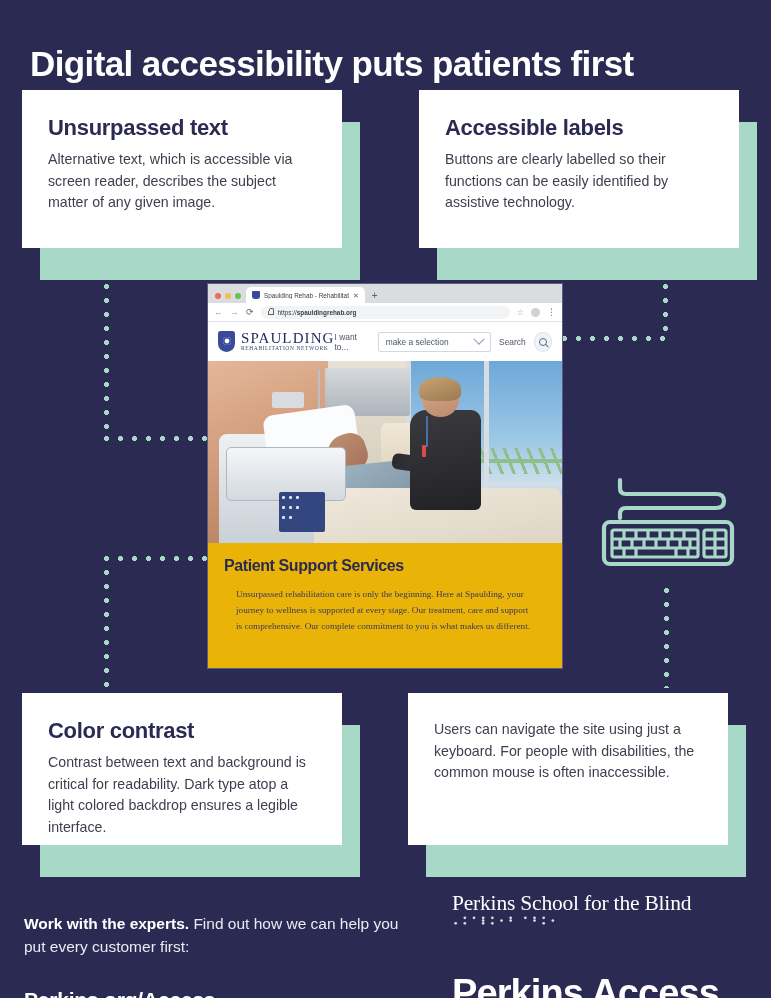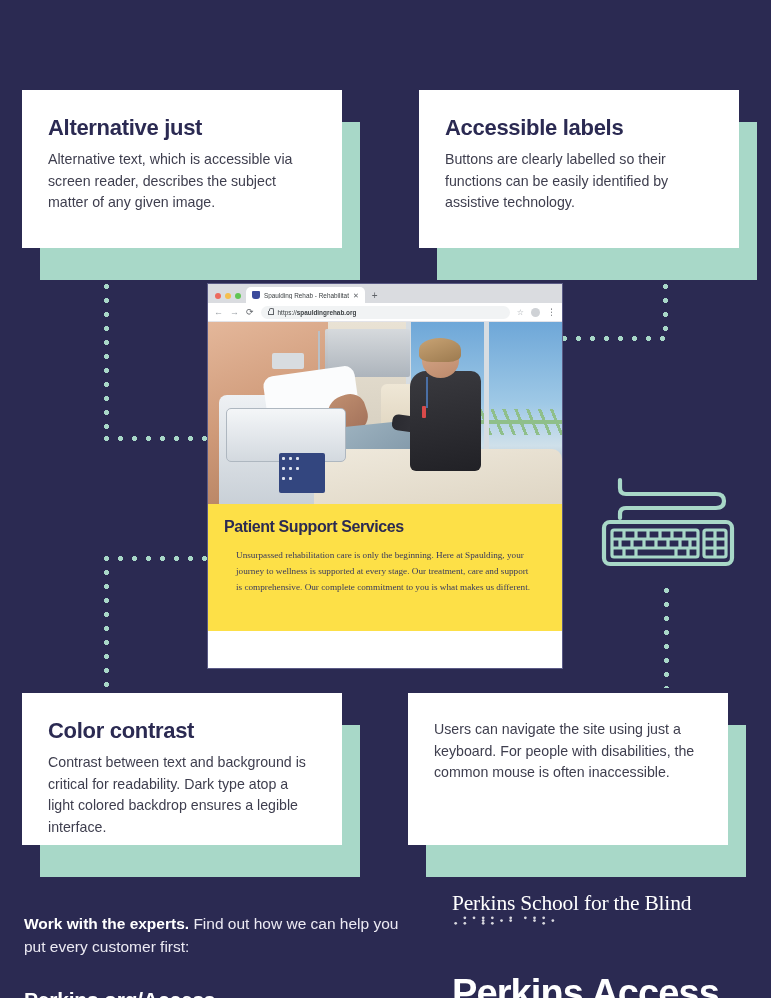--- a/index.html
+++ b/index.html
@@ -392,21 +392,21 @@
     position: absolute; left: 60.5%; top: 46%; width: 4px; height: 12px;
     background: #d94a4a; border-radius: 1px;
   }
   .lanyard {
     position: absolute; left: 61.5%; top: 30%; width: 2px; height: 17%;
     background: #4a6fa5;
   }
 
   
   .panel {
-    background: #fde047;
+    background: #eab308;
     padding: 14px 16px 16px 16px;
     box-sizing: border-box;
     height: 127px;
   }
   .panel-title {
     color: #2b2a52;
     font-size: 16px;
     font-weight: bold;
     letter-spacing: -0.4px;
     margin: 0 0 8px 0;
@@ -465,36 +465,37 @@
     line-height: 1.05;
     white-space: nowrap;
     margin-top: 41px;
   }
 </style>
 </head>
 <body>
 
 <div id="poster">
 
+  <h1 class="headline">Digital accessibility puts patients first</h1>
 
   <div class="dots dots-v" style="left:104px; top:256px; height:182px;"></div>
   <div class="dots dots-h" style="left:104px; top:436px; width:108px;"></div>
 
   <div class="dots dots-v" style="left:663px; top:256px; height:84px;"></div>
   <div class="dots dots-h" style="left:562px; top:336px; width:104px;"></div>
 
   <div class="dots dots-h" style="left:104px; top:556px; width:108px;"></div>
   <div class="dots dots-v" style="left:104px; top:556px; height:132px;"></div>
 
   <div class="dots dots-v" style="left:664px; top:588px; height:100px;"></div>
 
   <div class="card-wrap" id="card-alt">
     <div class="card-shadow"></div>
     <div class="card">
-      <h2 class="card-title">Alternative just</h2>
+      <h2 class="card-title">Unsurpassed text</h2>
       <p class="card-body">Alternative text, which is accessible via screen reader, describes the subject matter of any given image.</p>
     </div>
   </div>
 
   <div class="card-wrap" id="card-lbl">
     <div class="card-shadow"></div>
     <div class="card">
       <h2 class="card-title">Accessible labels</h2>
       <p class="card-body">Buttons are clearly labelled so their functions can be easily identified by assistive technology.</p>
     </div>
@@ -537,20 +538,40 @@
       <span class="nav-ico active">⟳</span>
       <span class="urlfield">
         <span class="lock"></span>
         <span class="urltext"><span>https://</span><b>spauldingrehab.org</b></span>
       </span>
       <span class="star">☆</span>
       <span class="avatar-dot"></span>
       <span class="kebab">⋮</span>
     </div>
 
+    <div class="site-header">
+      <div class="logo">
+        <span class="shield"></span>
+        <span class="logo-text">
+          <div class="logo-main">SPAULDING</div>
+          <div class="logo-sub">REHABILITATION NETWORK</div>
+        </span>
+      </div>
+      <div class="header-right">
+        <span class="iwant">I want to...</span>
+        <span class="select">
+          <span class="select-val">make a selection</span>
+          <span class="chev"></span>
+        </span>
+        <span class="searchlbl">Search</span>
+        <span class="searchbtn">
+          <span class="mag"></span>
+        </span>
+      </div>
+    </div>
 
     <div class="hero">
       <div class="wall-left"></div>
       <div class="wall-mid"></div>
       <div class="sky"></div>
       <div class="bridge"></div>
       <div class="ground"></div>
       <div class="mullion" style="left:78%;"></div>
       <div class="mullion" style="left:56%;"></div>
       <div class="wall-box"></div>

